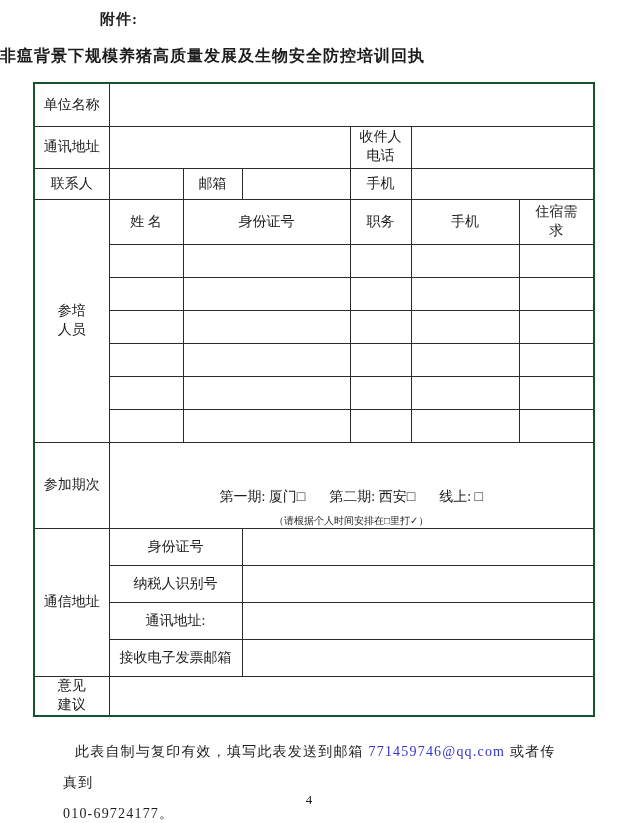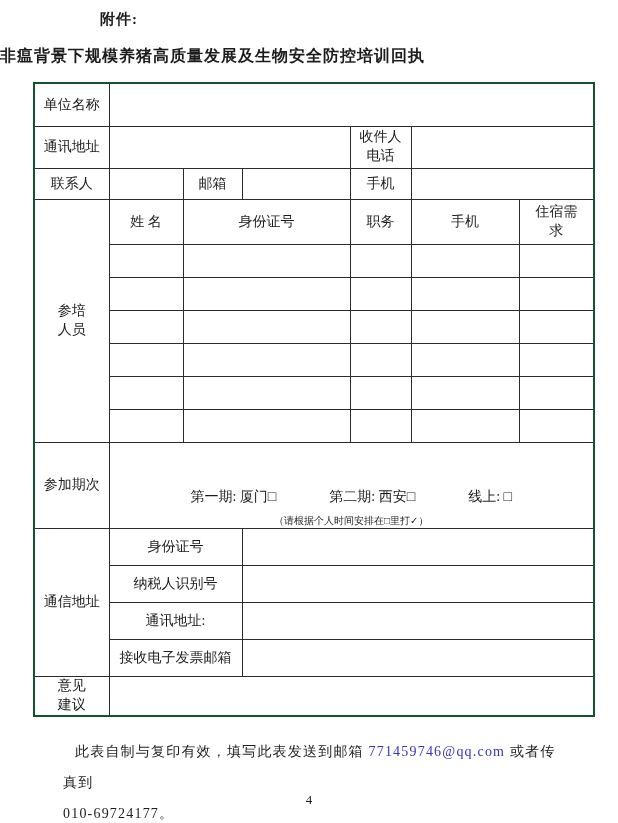--- a/index.html
+++ b/index.html
@@ -31,21 +31,21 @@
   tr.h43{height:43px;}
   tr.h42{height:42px;}
   tr.h31{height:31px;}
   tr.h45{height:45px;}
   tr.h33{height:33px;}
   tr.h70{height:70px;}
   tr.h37{height:37px;}
   tr.h58{height:40px;}
   .session-cell{text-align:center;}
   .session-line{
-    display:flex;justify-content:center;gap:53px;
+    display:flex;justify-content:center;gap:24px;
     margin-bottom:8px;font-size:14px;margin-top:45px;
   }
   .session-note{font-size:10px;}
   .footer{
     position:absolute;left:63px;top:736px;width:500px;
     font-size:14px;letter-spacing:1.2px;line-height:31px;
   }
   .footer .indent{text-indent:12px;}
   .email-link{text-decoration:none;}
   .page-number{

